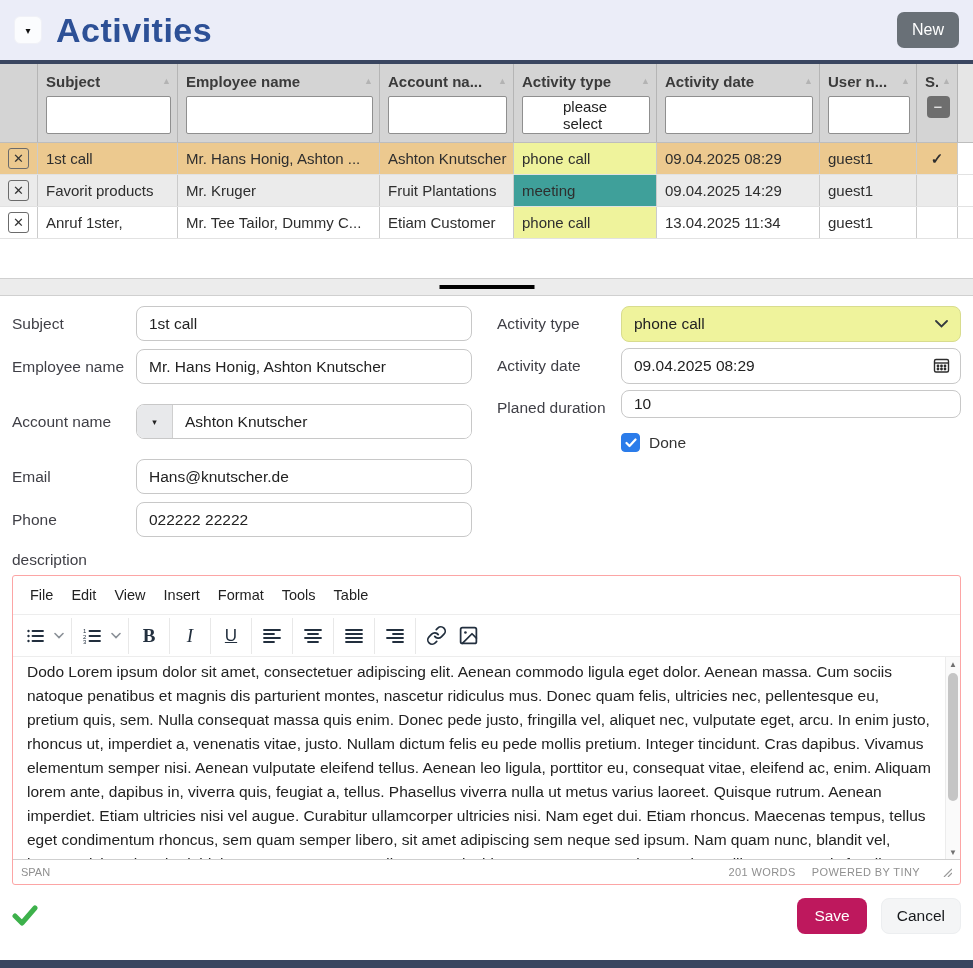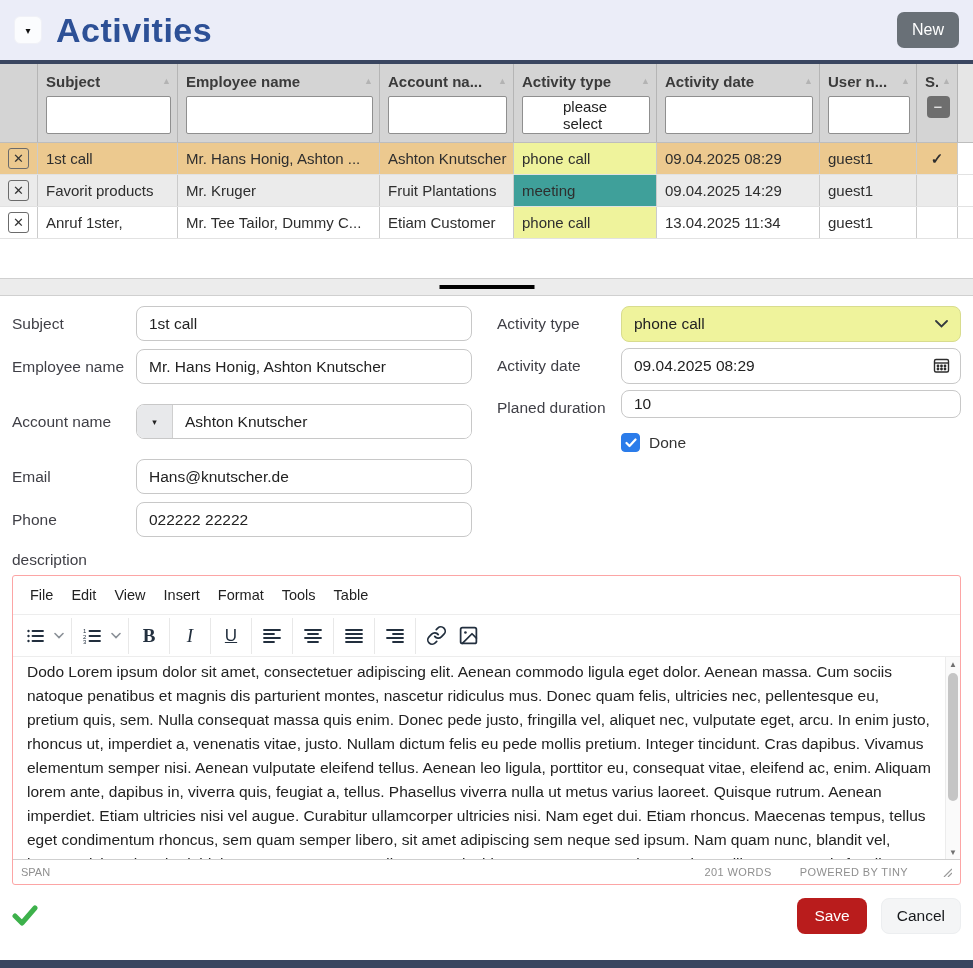--- a/index.html
+++ b/index.html
@@ -74,26 +74,26 @@
   .glyph-b { font-size:19px; font-weight:bold; font-family:"Liberation Serif", serif; }
   .glyph-i { font-size:19px; font-style:italic; font-family:"Liberation Serif", serif; }
   .glyph-u { font-size:17px; text-decoration:underline; }
   .edit-area { position:relative; height:202px; overflow:hidden; }
   .edit-content { padding:3px 26px 0 14px; font-size:15.5px; line-height:24px; color:#222; text-align:left; }
   .scrollbar { position:absolute; top:0; right:0; bottom:0; width:15px; background:#fafafa; border-left:1px solid #ececec; }
   .sb-arrow { width:100%; height:14px; display:flex; align-items:center; justify-content:center; font-size:8px; color:#6f6f6f; }
   .sb-arrow.down { position:absolute; bottom:0; }
   .sb-thumb { position:absolute; top:16px; left:2px; width:10px; height:128px; background:#c5c5c5; border-radius:5px; }
   .statusbar { height:25px; border-top:1px solid #cfcfcf; display:flex; align-items:center; padding:0 8px; font-size:11px; color:#8f8f8f; }
-  .status-right { margin-left:auto; display:flex; align-items:center; gap:28px; letter-spacing:0.4px; }
+  .status-right { margin-left:auto; display:flex; align-items:center; gap:16px; letter-spacing:0.4px; }
   .resize-grip { width:10px; height:10px; margin-left:6px; cursor:nwse-resize; }
 
   
   .footer { display:flex; align-items:center; padding:13px 12px 0 12px; }
-  .save-btn { background:#b91c1c; color:#fff; border:none; border-radius:8px; font-size:15.5px; font-family:inherit; padding:9px 17px; cursor:pointer; }
+  .save-btn { background:#be185d; color:#fff; border:none; border-radius:8px; font-size:15.5px; font-family:inherit; padding:9px 17px; cursor:pointer; }
   .cancel-btn { background:#f4f5f6; color:#17191c; border:1px solid #eceef0; border-radius:8px; font-size:15.5px; font-family:inherit; padding:8px 15px; margin-left:14px; cursor:pointer; }
   .bottom-bar { position:absolute; bottom:0; left:0; width:100%; height:8px; background:#3a4660; }
 
   svg { display:block; }
 </style>
 </head>
 <body>
 
 <div class="app-header">
   <div class="hdr-dd-btn">

